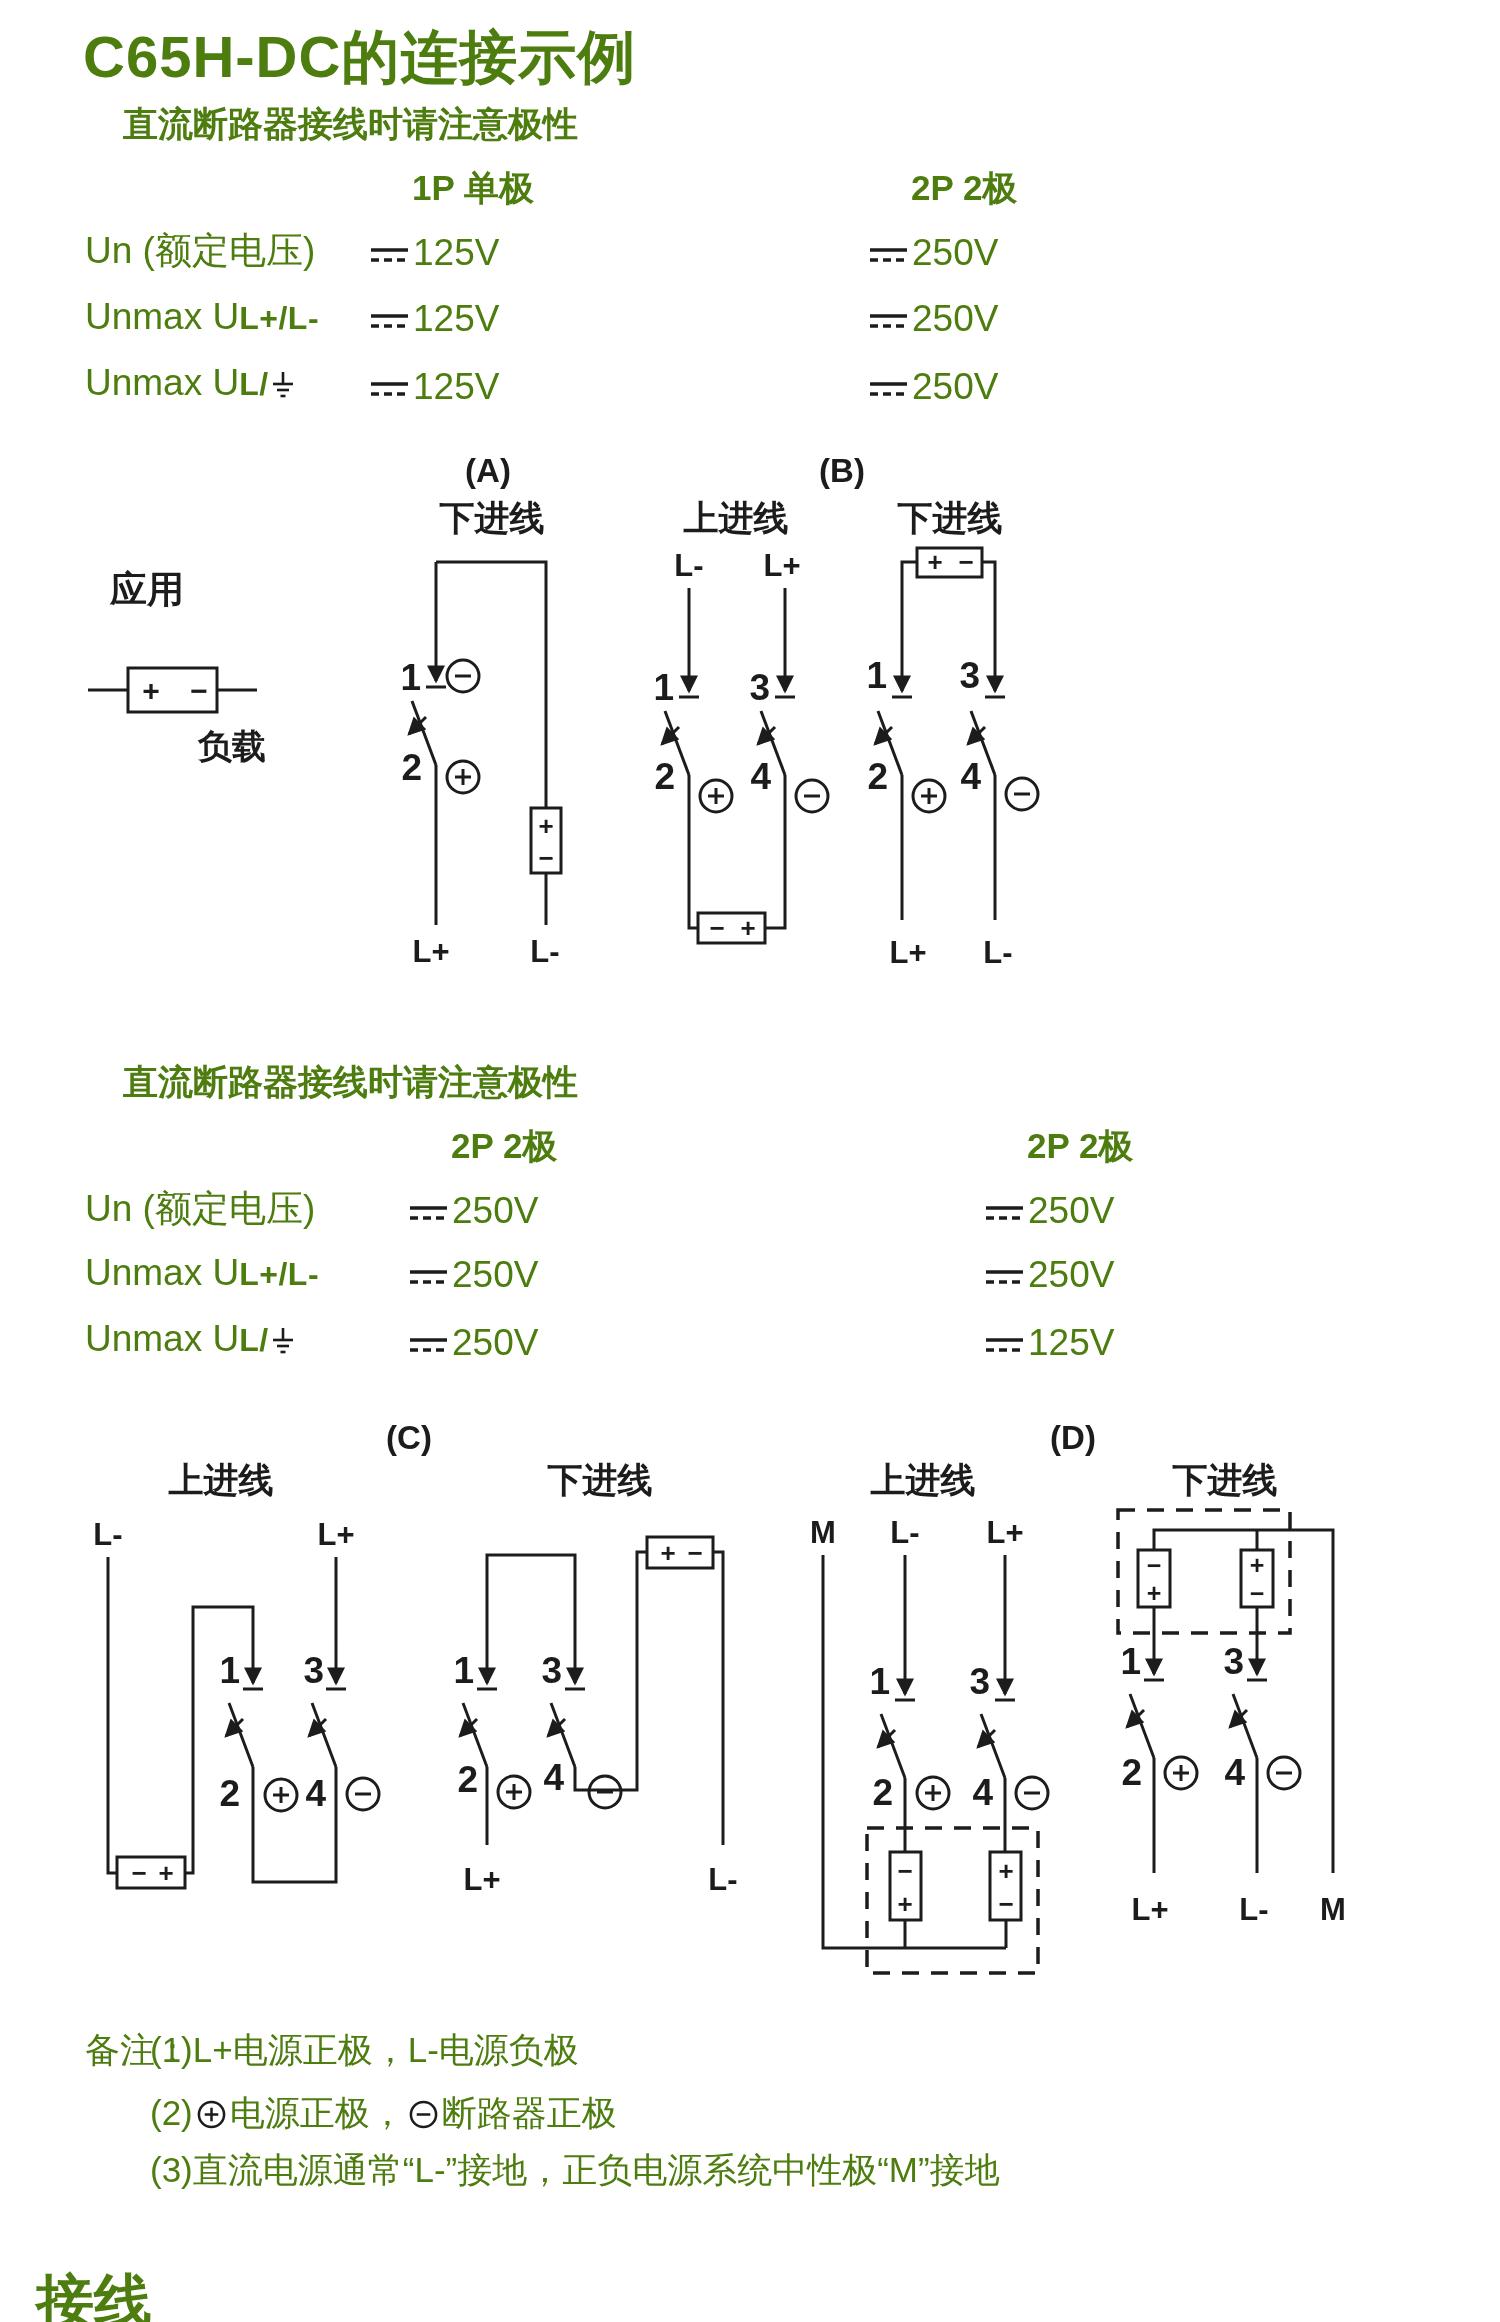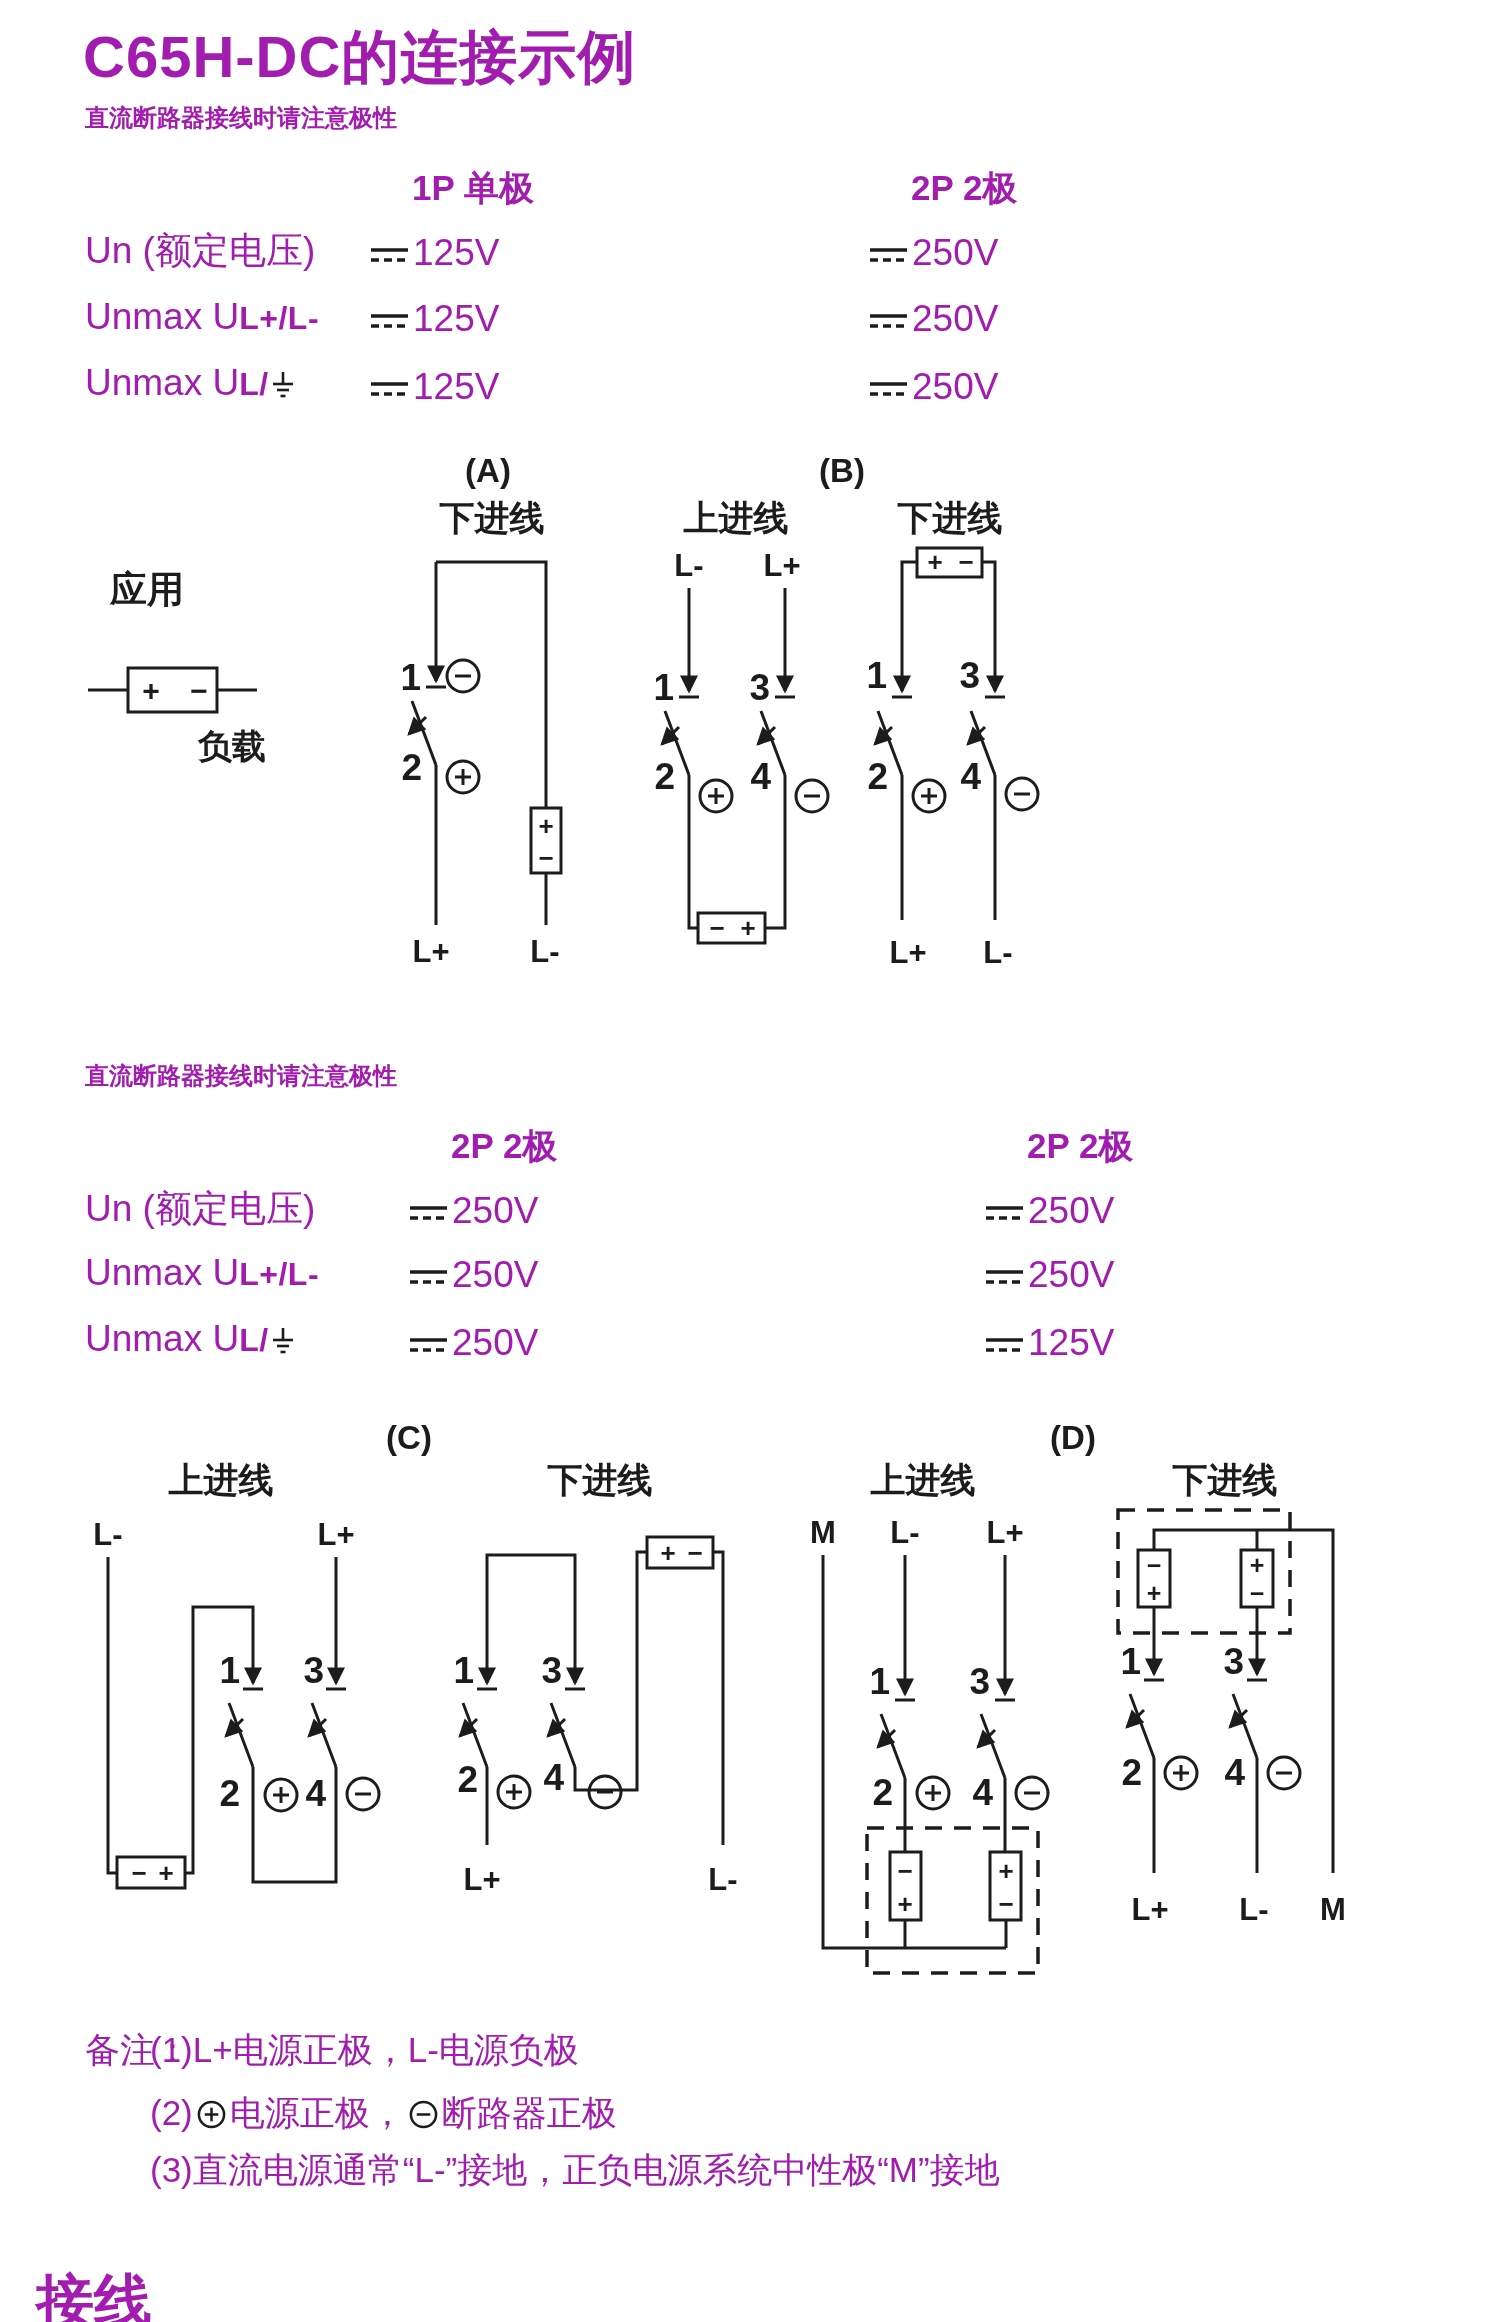--- a/index.html
+++ b/index.html
@@ -1,20 +1,20 @@
 <!DOCTYPE html>
 <html><head>
 <meta charset="utf-8">
 <style>
   html,body{margin:0;padding:0;background:#ffffff;}
   .page{position:relative;width:1500px;height:2322px;background:#ffffff;overflow:hidden;
-        font-family:"Liberation Sans",sans-serif;color:#a21caf;}
+        font-family:"Liberation Sans",sans-serif;color:#4d7c0f;}
   .abs{position:absolute;white-space:nowrap;line-height:1.15;}
   .title{font-size:58px;font-weight:700;letter-spacing:1px;}
-  .subtitle{font-size:24px;font-weight:700;}
+  .subtitle{font-size:35px;font-weight:700;margin-left:38px;}
   .thead{font-size:35px;font-weight:700;margin-left:44px;}
   .tcell{font-size:37px;font-weight:500;}
   .sub{font-size:32px;font-weight:600;letter-spacing:0.5px;}
   .note{font-size:35px;font-weight:500;}
   .footer-h{font-size:58px;font-weight:700;}
   .dc{display:inline-block;width:42px;height:26px;vertical-align:-2px;margin-right:3px;}
   .gnd{display:inline-block;width:24px;height:30px;vertical-align:-5px;margin-left:2px;}
   .ni{display:inline-block;width:31px;height:31px;vertical-align:-5px;margin:0 3px;}
   svg text{fill:#1c1c1c;stroke:none;font-family:"Liberation Sans",sans-serif;}
   .dg{position:absolute;left:0;top:0;pointer-events:none;}

